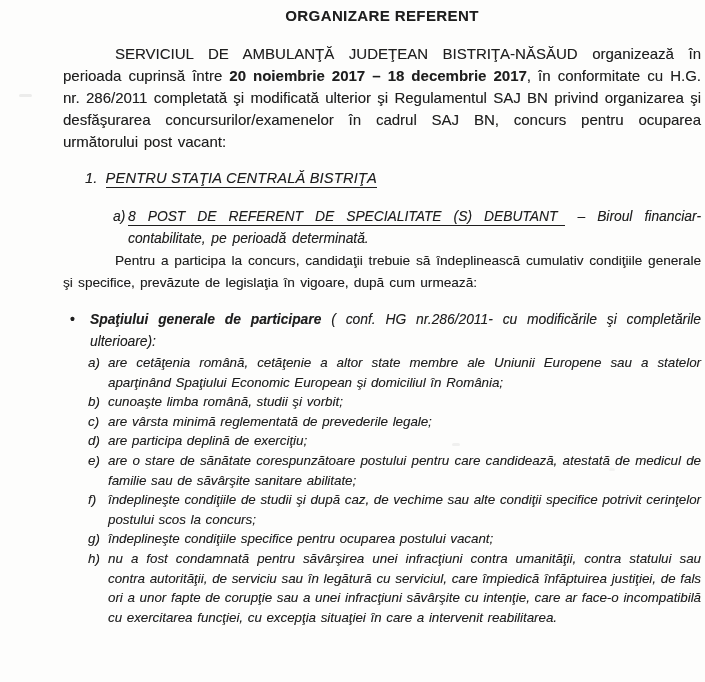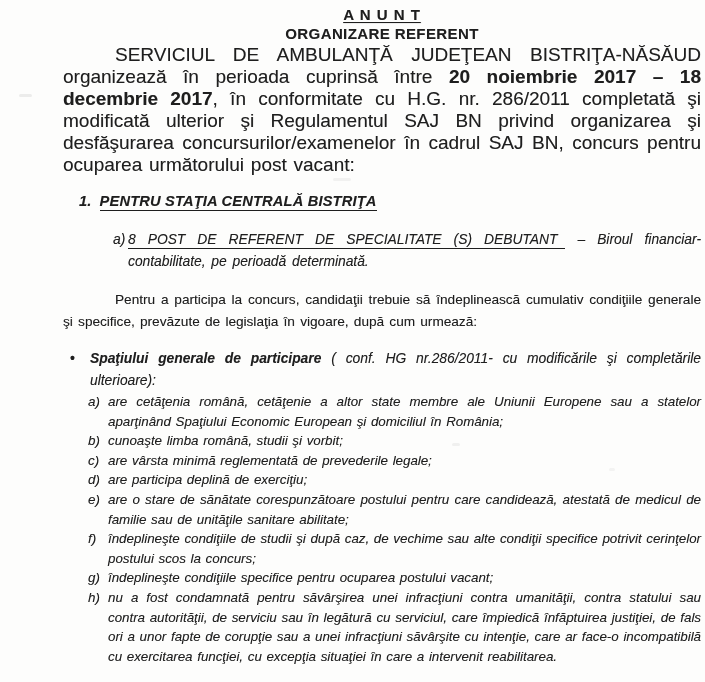--- a/index.html
+++ b/index.html
@@ -21,40 +21,40 @@
     text-align:center;font-weight:bold;font-size:15px;line-height:18px;
     letter-spacing:1px;
   }
   .title-1 .u{text-decoration:underline;text-underline-offset:2px;}
   .title-2{
     text-align:center;font-weight:bold;font-size:15px;line-height:19px;
     letter-spacing:0.4px;
   }
   p{margin:0;}
   .intro{
-    margin-top:1px;text-align:justify;text-indent:52px;
-    font-size:19px;line-height:22px;word-spacing:1.5px;
+    margin-top:18px;text-align:justify;text-indent:52px;
+    font-size:15px;line-height:22px;word-spacing:1.5px;
   }
   .intro b{font-weight:bold;}
   .sec-heading{
-    margin-top:15px;margin-left:16px;
-    font-size:14.6px;font-weight:bold;font-style:italic;line-height:20px;
+    margin-top:15px;margin-left:22px;
+    font-size:14.6px;font-weight:normal;font-style:italic;line-height:20px;
     letter-spacing:0.2px;
   }
   .sec-heading .hnum{margin-right:8px;}
   .sec-heading .u2{border-bottom:1.6px solid #1e1e1e;padding-bottom:1px;}
   .post-item{
     margin-top:18px;margin-left:50px;display:flex;
     font-style:italic;font-size:13.8px;line-height:22px;
   }
   .post-item .lbl{flex:none;width:15px;}
   .post-item .body{flex:1;text-align:justify;word-spacing:2px;}
   .post-item .u3{border-bottom:1.4px solid #1e1e1e;padding-right:8px;padding-bottom:0.5px;}
   .para2{
-    margin-top:16px;text-align:justify;text-indent:52px;
+    text-align:justify;text-indent:52px;
     font-size:13.6px;line-height:22px;word-spacing:1.5px;
   }
   .bullet-row{
     margin-top:15px;display:flex;padding-left:7px;
     font-style:italic;font-size:13.8px;line-height:22px;
   }
   .bullet-row .bullet{flex:none;width:20px;font-style:normal;font-weight:bold;}
   .bullet-row .body{flex:1;text-align:justify;word-spacing:1px;}
   .bullet-row .cond-bold{font-weight:bold;}
   .cond-list{
@@ -70,23 +70,20 @@
   .s2{left:333px;top:178px;width:18px;height:3px;opacity:.07;}
   .s3{left:452px;top:443px;width:8px;height:3px;opacity:.08;}
   .s4{left:609px;top:468px;width:6px;height:3px;opacity:.06;}
 </style>
 </head>
 <body>
 
 <div class="page">
   <div class="doc">
 
-    <div class="title-1">
-      <span class="u">A N U N T</span>
-    </div>
     <div class="title-2">ORGANIZARE REFERENT</div>
 
     <p class="intro"><span>SERVICIUL DE AMBULANŢĂ JUDEŢEAN BISTRIŢA-NĂSĂUD organizează în perioada cuprinsă între </span><b>20 noiembrie 2017 – 18 decembrie 2017</b><span>, în conformitate cu H.G. nr. 286/2011 completată şi modificată ulterior şi Regulamentul SAJ BN privind organizarea şi desfăşurarea concursurilor/examenelor în cadrul SAJ BN, concurs pentru ocuparea următorului post vacant:</span></p>
 
     <div class="sec-heading">
       <span class="hnum">1.</span><span class="u2">PENTRU STAŢIA CENTRALĂ BISTRIŢA</span>
     </div>
 
     <div class="post-item">
       <span class="lbl">a)</span>
@@ -112,21 +109,21 @@
       <div class="item">
         <span class="lbl">c)</span>
         <span class="body">are vârsta minimă reglementată de prevederile legale;</span>
       </div>
       <div class="item">
         <span class="lbl">d)</span>
         <span class="body">are participa deplină de exerciţiu;</span>
       </div>
       <div class="item">
         <span class="lbl">e)</span>
-        <span class="body">are o stare de sănătate corespunzătoare postului pentru care candidează, atestată de medicul de familie sau de unităţile sanitare abilitate;</span>
+        <span class="body">are o stare de sănătate corespunzătoare postului pentru care candidează, atestată de medicul de familie sau de săvârşite sanitare abilitate;</span>
       </div>
       <div class="item">
         <span class="lbl">f)</span>
         <span class="body">îndeplineşte condiţiile de studii şi după caz, de vechime sau alte condiţii specifice potrivit cerinţelor postului scos la concurs;</span>
       </div>
       <div class="item">
         <span class="lbl">g)</span>
         <span class="body">îndeplineşte condiţiile specifice pentru ocuparea postului vacant;</span>
       </div>
       <div class="item">

